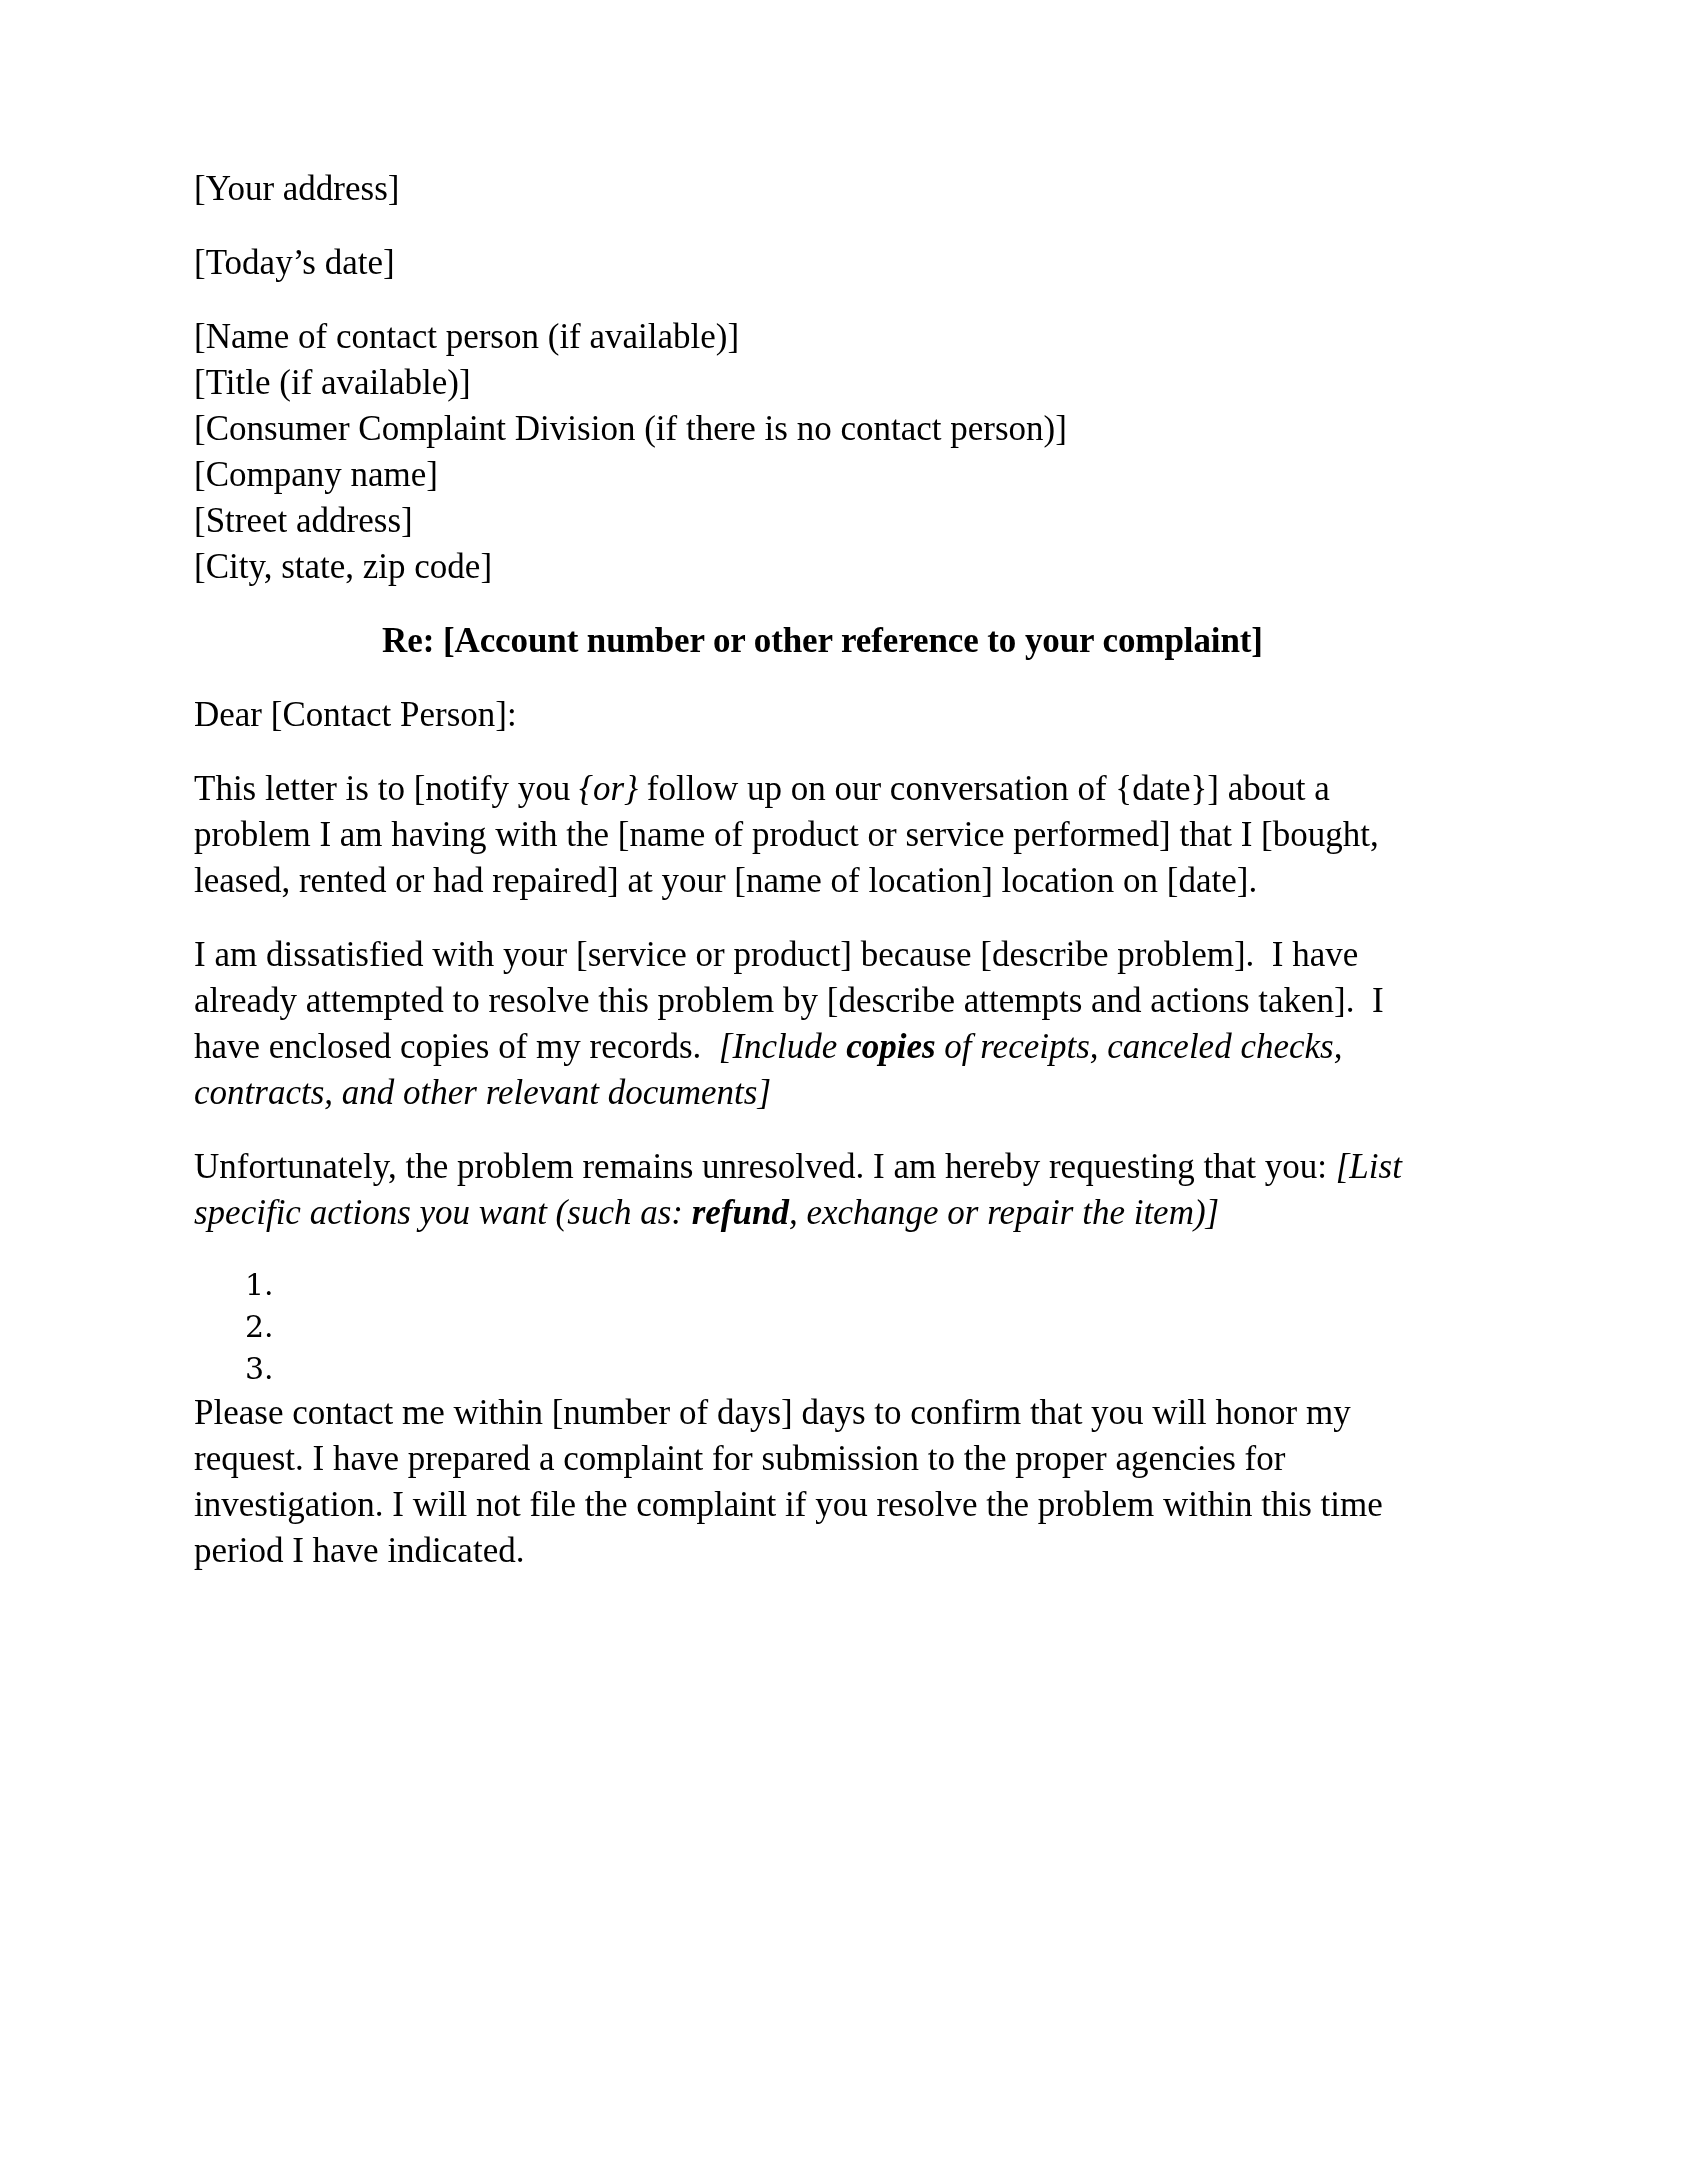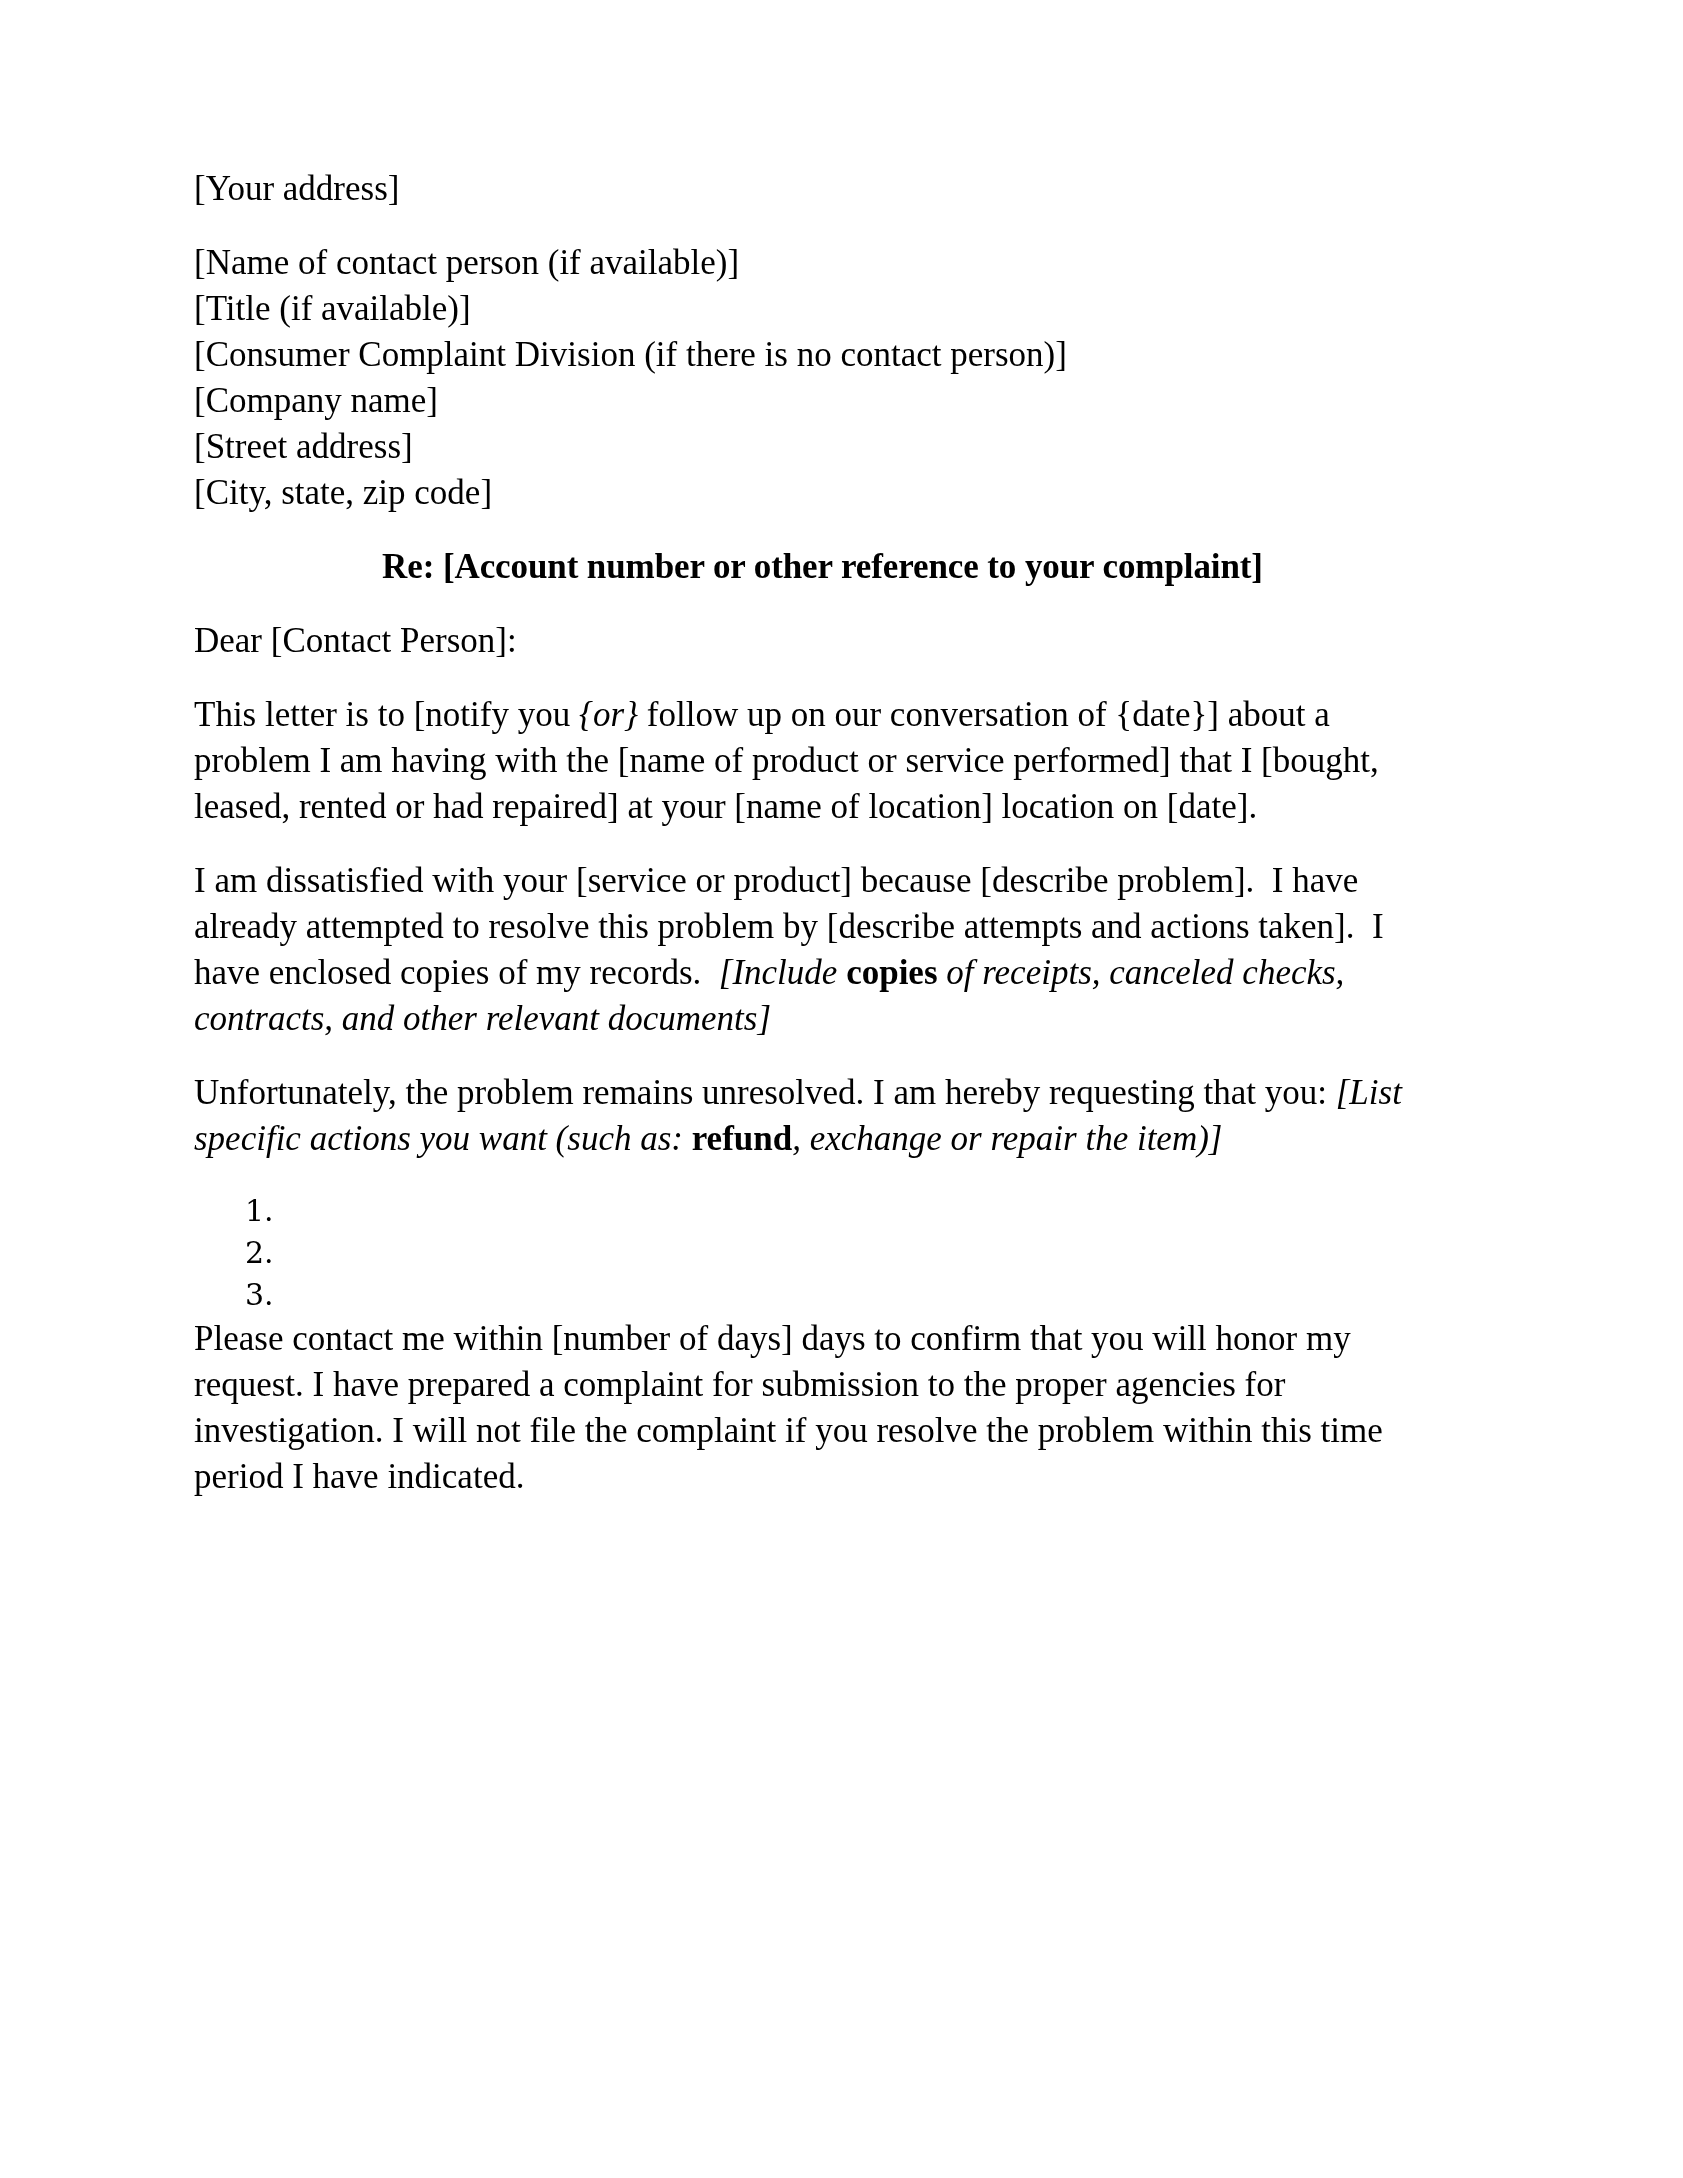--- a/index.html
+++ b/index.html
@@ -43,20 +43,21 @@
     text-align: center;
   }
   .para {
     text-align: left;
     white-space: pre-wrap;
   }
   em {
     font-style: italic;
   }
   .bi {
+    font-style: italic;
     font-weight: bold;
   }
   .numbered-list {
     list-style: none;
     margin: 22px 0 0 0;
     padding: 0 0 0 51px;
   }
   .numbered-list li {
     font-size: 30px;
     line-height: 42px;
@@ -67,20 +68,23 @@
 </head>
 <body>
 
 <div class="page">
   <div class="doc-body">
 
     <div class="block">
       <span class="addr-line">[Your address]</span>
     </div>
 
+    <div class="block">
+      <span class="addr-line">[Today’s date]</span>
+    </div>
 
     <div class="block">
       <span class="addr-line">[Name of contact person (if available)]</span>
       <span class="addr-line">[Title (if available)]</span>
       <span class="addr-line">[Consumer Complaint Division (if there is no contact person)]</span>
       <span class="addr-line">[Company name]</span>
       <span class="addr-line">[Street address]</span>
       <span class="addr-line">[City, state, zip code]</span>
     </div>
 

